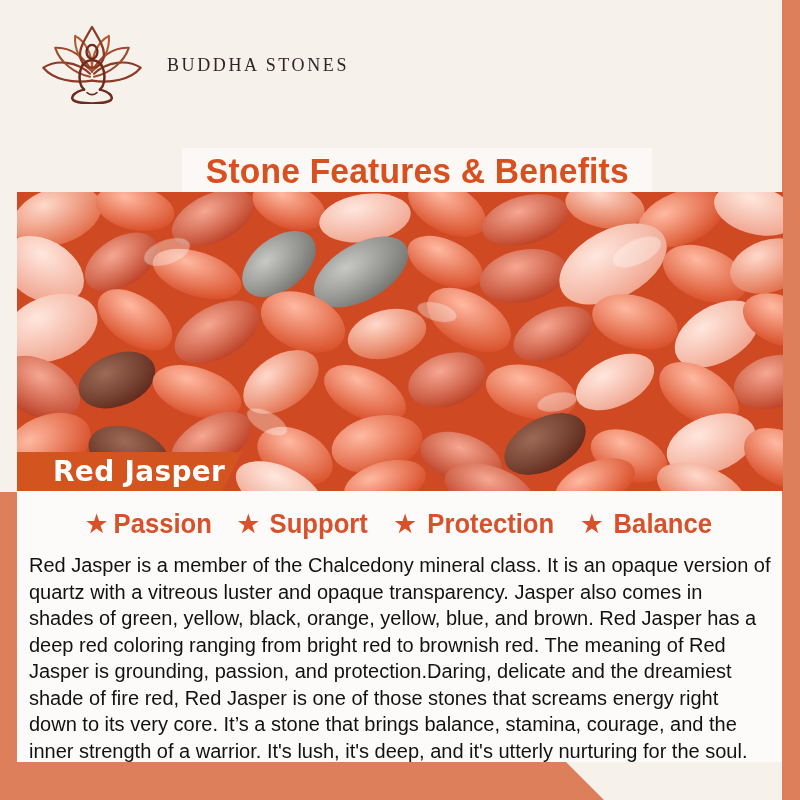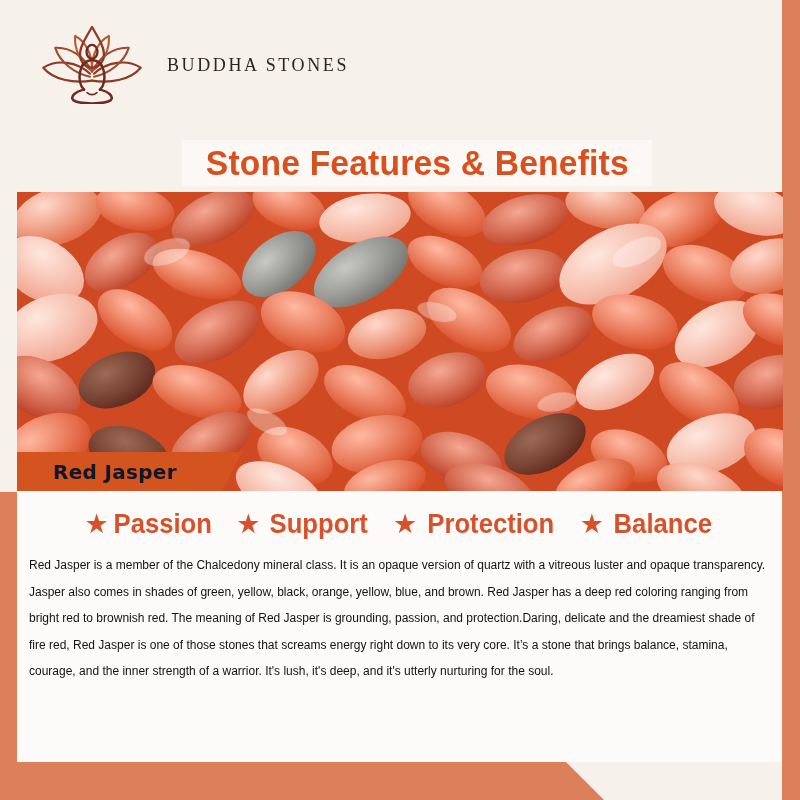--- a/index.html
+++ b/index.html
@@ -42,21 +42,21 @@
   }
   .logo-mark{width:150px;height:82px;display:block;}
   .logo-word{
     margin-top:4px;
     font-family:"Liberation Serif", serif;
     font-size:18px;letter-spacing:2.6px;
     color:#2D2722;font-weight:400;
   }
 
   .title-plate{
-    position:absolute;left:165px;top:140px;width:470px;height:46px;
+    position:absolute;left:165px;top:148px;width:470px;height:46px;
     background:#FCF8F5;
     display:flex;align-items:center;justify-content:center;
   }
   .title-plate .title{
     font-family:"Liberation Sans Narrow","Liberation Sans",sans-serif;
     font-weight:bold;font-size:35px;color:#D8501E;
     letter-spacing:.2px;white-space:nowrap;
     transform:scaleX(0.96);
   }
 
@@ -68,21 +68,21 @@
   }
   .photo svg{display:block;width:100%;height:100%;}
 
   .stone-banner{
     position:absolute;left:17px;top:452px;height:39px;width:225px;
     background:#D4541F;
     clip-path:polygon(0 0, 225px 0, 205px 39px, 0 39px);
     display:flex;align-items:center;
   }
   .stone-banner .stone-name{
-    color:#0f172a;font-size:20px;font-weight:bold;
+    color:#ffffff;font-size:28px;font-weight:bold;
     margin-left:36px;letter-spacing:.3px;
     font-family:"DejaVu Sans", sans-serif;
   }
 
   
   .content{
     position:absolute;left:17px;top:491px;width:765px;height:271px;
     background:#FDFBFA;
   }
   .benefits{
@@ -97,21 +97,21 @@
     font-family:"Liberation Sans Narrow","Liberation Sans",sans-serif;
     font-weight:bold;font-size:27px;letter-spacing:0px;
     transform:scaleX(0.95);
     white-space:nowrap;
   }
   .benefit.gap .star{margin-right:7px;}
 
   .body-text{
     margin:12px 11px 0 12px;
     font-family:"Liberation Sans Narrow","Liberation Sans",sans-serif;
-    font-size:12px;line-height:26.5px;color:#121212;
+    font-size:20px;line-height:26.5px;color:#121212;
     text-align:left;
     transform-origin:left top;
   }
 </style>
 </head>
 <body>
 
 <div id="page">
 
   <div class="top-band"></div>

